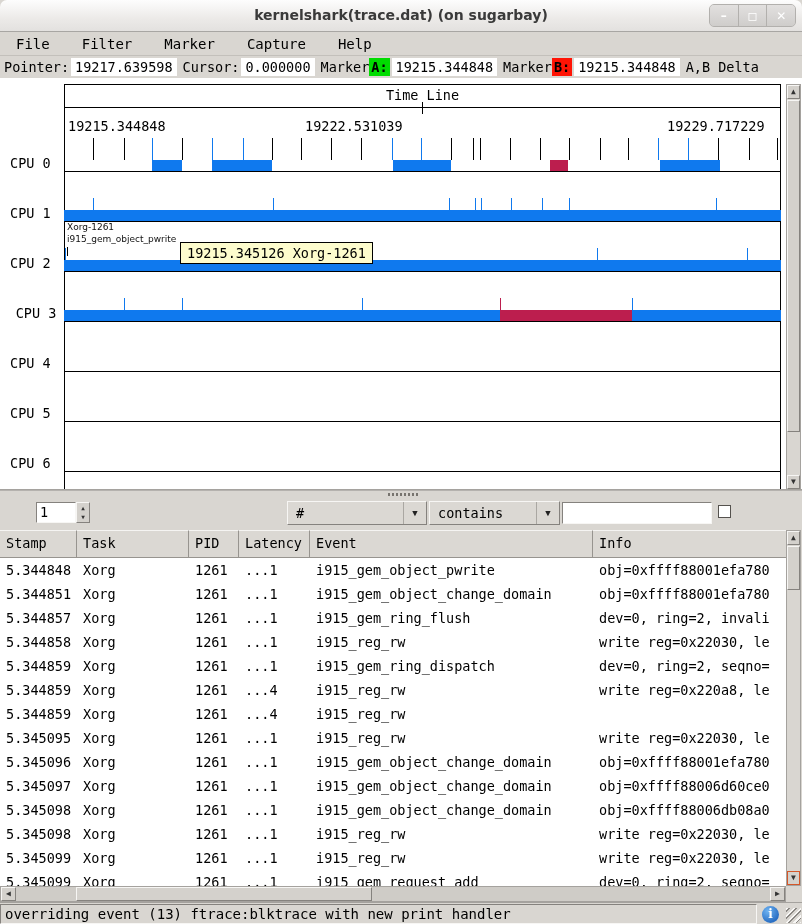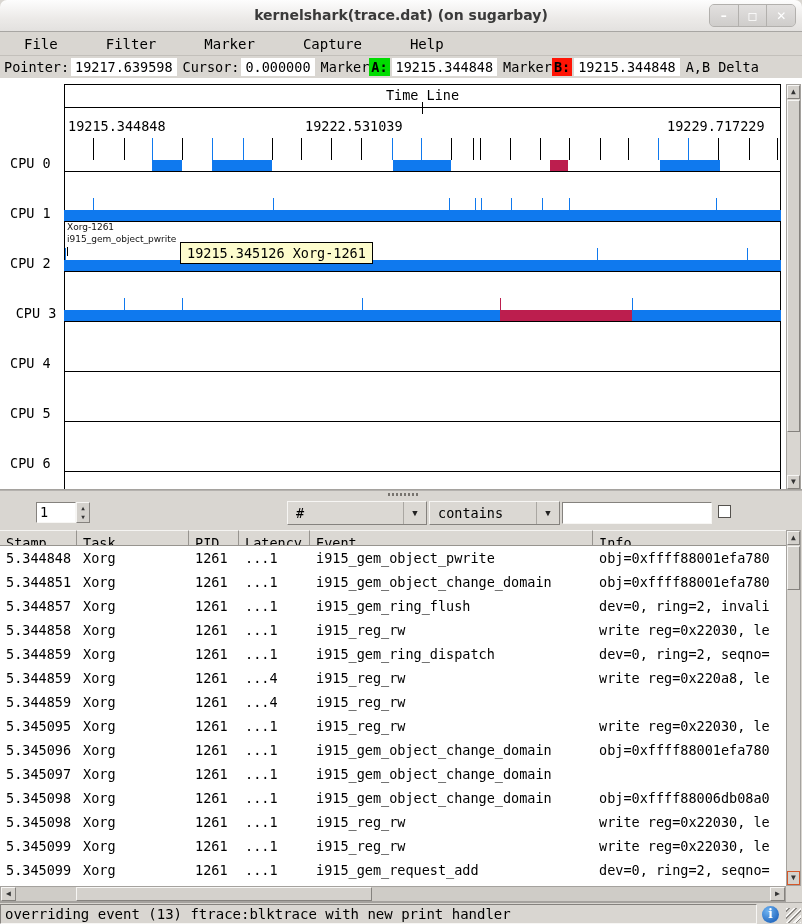--- a/index.html
+++ b/index.html
@@ -30,21 +30,21 @@
     color:#fff;font-family:"DejaVu Sans",sans-serif;font-size:12px;font-weight:bold;
     border-right:1px solid #b2b0ad;background:linear-gradient(#e2e0df,#cfcdcb);
   }
   .winbtn:last-child{border-right:none;}
   
   .menubar{
     position:absolute;left:0;top:32px;width:802px;height:24px;
     background:#d9d6d1;border-bottom:1px solid #c3c0bb;box-sizing:border-box;
     display:flex;align-items:center;font-size:14px;
   }
-  .menu-item{padding:2px 24px;}
+  .menu-item{padding:2px 16px;}
   
   .pointerbar{
     position:absolute;left:0;top:56px;width:802px;height:22px;
     display:flex;align-items:center;white-space:nowrap;overflow:hidden;
     font-size:13.5px;background:#d9d6d1;
   }
   .pb-label{padding:0 2px 0 4px;}
   .pb-value{background:#fff;padding:1px 4px;margin-right:2px;}
   .badge{padding:1px 2px;font-weight:bold;}
   .badge-a{background:#00dc00;}
@@ -142,21 +142,21 @@
     border:1px solid;border-color:#85827e #f7f6f4 #f7f6f4 #85827e;box-sizing:border-box;
   }
   .checkbox{
     position:absolute;left:718px;top:8px;width:13px;height:13px;background:#fff;
     border:1px solid #55524e;box-sizing:border-box;
   }
   
   .table{
     position:absolute;left:0;top:530px;width:786px;height:356px;background:#fff;overflow:hidden;
   }
-  .thead{display:flex;height:16px;background:#dbd8d3;box-sizing:border-box;}
+  .thead{display:flex;height:28px;background:#dbd8d3;box-sizing:border-box;}
   .th{
     box-sizing:border-box;padding:4px 0 0 6px;font-size:13.5px;
     border-right:1px solid #97948f;border-bottom:1px solid #97948f;border-top:1px solid #f5f4f2;
     overflow:hidden;white-space:nowrap;
   }
   .trow{display:flex;height:24px;}
   .td{
     box-sizing:border-box;padding:4px 0 0 6px;font-size:13.5px;
     overflow:hidden;white-space:nowrap;
   }
@@ -411,20 +411,21 @@
         <div class="td c3">...1</div>
         <div class="td c4">i915_gem_object_change_domain</div>
         <div class="td c5">obj=0xffff88001efa780</div>
       </div>
       <div class="trow">
         <div class="td c0">5.345097</div>
         <div class="td c1">Xorg</div>
         <div class="td c2">1261</div>
         <div class="td c3">...1</div>
         <div class="td c4">i915_gem_object_change_domain</div>
+        <div class="td c5">obj=0xffff88006d60ce0</div>
       </div>
       <div class="trow">
         <div class="td c0">5.345098</div>
         <div class="td c1">Xorg</div>
         <div class="td c2">1261</div>
         <div class="td c3">...1</div>
         <div class="td c4">i915_gem_object_change_domain</div>
         <div class="td c5">obj=0xffff88006db08a0</div>
       </div>
       <div class="trow">

